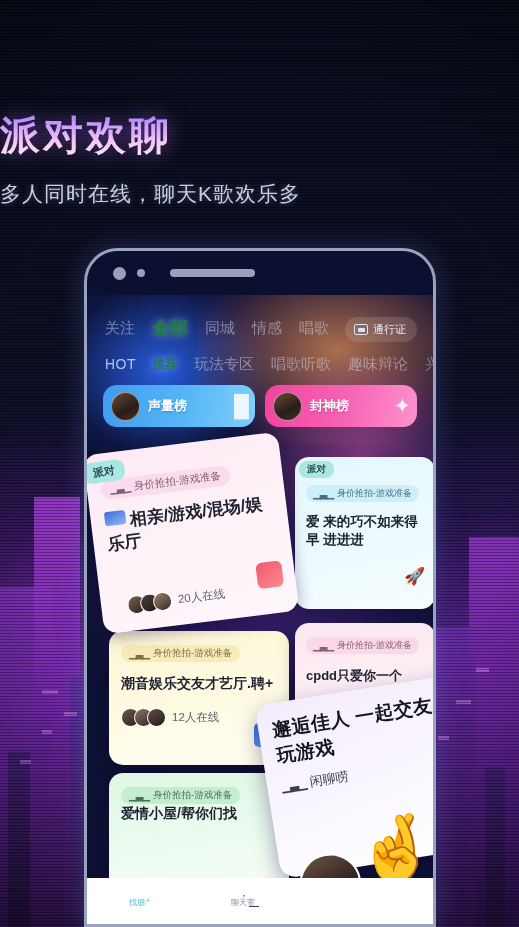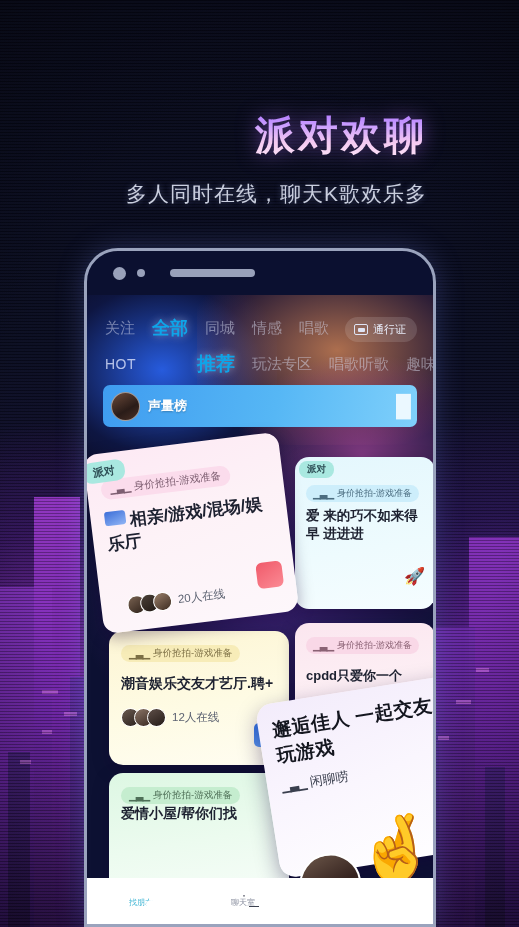--- a/index.html
+++ b/index.html
@@ -34,21 +34,21 @@
     position:absolute; inset:0;
     background:repeating-linear-gradient(180deg, rgba(0,0,0,0.30) 0px, rgba(0,0,0,0.30) 1px, rgba(255,255,255,0.015) 1px, rgba(255,255,255,0.015) 3px);
     pointer-events:none;
   }
   .vig {
     position:absolute; inset:0; pointer-events:none;
     background:radial-gradient(ellipse 120% 90% at 50% 50%, rgba(0,0,0,0) 40%, rgba(0,0,0,0.55) 100%);
   }
 
   
-  #hero { position:absolute; top:0; left:0; width:427px; text-align:right; z-index:20; }
+  #hero { position:absolute; top:0; left:0; width:427px; text-align:left; z-index:20; }
   #title {
     margin-top:108px;
     font-size:40px; font-weight:bold; letter-spacing:3px;
     background:linear-gradient(180deg, #a96bff 0%, #c89bff 30%, #f4c9f2 62%, #ffeaf8 100%);
     -webkit-background-clip:text; background-clip:text;
     -webkit-text-fill-color:transparent; color:transparent;
     filter:drop-shadow(0 0 10px rgba(175,110,255,0.55));
   }
   #subtitle {
     margin-top:17px; font-size:21px; color:#c9cede; letter-spacing:1px;
@@ -76,36 +76,36 @@
     background:radial-gradient(ellipse at center, rgba(220,90,190,0.55), rgba(0,0,0,0) 72%); }
   .glow-purple { position:absolute; left:-10px; top:150px; width:380px; height:300px;
     background:radial-gradient(ellipse at center, rgba(130,60,210,0.40), rgba(0,0,0,0) 72%); }
 
   
   .tabrow { position:relative; display:flex; align-items:center; gap:17px; padding:0 18px; z-index:5; }
   .tabrow.r1 { height:38px; margin-top:14px; }
   .tabrow.r2 { height:30px; margin-top:2px; }
   .tab { font-size:15px; color:rgba(215,220,240,0.50); white-space:nowrap; }
   .tab.sm { font-size:15px; }
-  .tab.active { color:#0ea5e9; font-weight:bold; font-size:18px; text-shadow:0 0 8px rgba(255,255,255,0.45); }
-  .tab.active.sm { font-size:19px;margin-left:44px; }
+  .tab.active { color:#15803d; font-weight:bold; font-size:18px; text-shadow:0 0 8px rgba(255,255,255,0.45); }
+  .tab.active.sm { font-size:12px; }
   .tab.hot { color:rgba(225,232,255,0.78); font-size:14px; letter-spacing:0.5px; }
   .tab.cut { color:rgba(215,220,240,0.42); }
   #passport {
     position:absolute; right:16px; top:8px; display:flex; align-items:center; gap:5px;
     background:rgba(255,255,255,0.13); border-radius:14px; padding:5px 11px 5px 9px;
   }
   .frame-ico { width:14px; height:11px; border:1.6px solid #dfe4f5; border-radius:2px; position:relative; }
   .frame-ico::after { content:""; position:absolute; left:2.5px; top:2.5px; width:7px; height:4px; background:#dfe4f5; border-radius:1px; }
   #passport span { font-size:11px; color:#e6eaf7; }
 
   
   .banners { position:relative; display:flex; gap:10px; padding:6px 16px 0; z-index:5; }
   .banner { flex:1; height:42px; border-radius:14px; display:flex; align-items:center; padding:0 8px; position:relative; overflow:hidden; }
-  .banner.blue { background:linear-gradient(100deg,#3f9cf0 0%,#56b7f5 55%,#7fd0fb 100%);border-radius:7px; }
+  .banner.blue { background:linear-gradient(100deg,#3f9cf0 0%,#56b7f5 55%,#7fd0fb 100%); }
   .banner.pink { background:linear-gradient(100deg,#f2439f 0%,#f765b5 55%,#fb93cd 100%); }
   .b-av { width:29px; height:29px; border-radius:50%; background:linear-gradient(150deg,#6b4a3a,#2a1c18 60%,#4a3026); border:1.5px solid rgba(255,255,255,0.5); flex:none; }
   .b-tx { font-size:13px; font-weight:bold; color:#fff; margin-left:8px; text-shadow:0 1px 2px rgba(0,0,0,0.25); }
   .b-ico { position:absolute; right:6px; top:50%; transform:translateY(-50%); font-size:21px; color:rgba(255,255,255,0.85); }
 
   
   .cards { position:relative; z-index:6; margin-top:8px; height:470px; }
   .card { position:absolute; border-radius:14px; box-shadow:0 5px 16px rgba(20,0,50,0.35); overflow:hidden; }
   .tagline { display:inline-flex; align-items:center; gap:4px; border-radius:10px; padding:3px 9px; font-size:10.5px; color:#6c7385; white-space:nowrap; }
   .wave { display:inline-block; font-size:10px; letter-spacing:-1px; }
@@ -249,20 +249,25 @@
       <span class="tab sm">趣味辩论</span>
       <span class="tab sm cut">兴趣3</span>
     </div>
 
     <div class="banners">
       <div class="banner blue">
         <span class="b-av"></span>
         <span class="b-tx">声量榜</span>
         <span class="b-ico">█</span>
       </div>
+      <div class="banner pink">
+        <span class="b-av"></span>
+        <span class="b-tx">封神榜</span>
+        <span class="b-ico">✦</span>
+      </div>
     </div>
 
     <div class="cards">
 
       <div class="card" id="card3">
         <div class="tagline">
           <span class="wave">▁▃▁</span>
           <span>身价抢拍-游戏准备</span>
         </div>
         <div class="c-title" style="margin-top:12px;">潮音娱乐交友才艺厅.聘+</div>
@@ -284,21 +289,21 @@
         </div>
         <div class="c-title" style="margin-top:0;">爱情小屋/帮你们找</div>
       </div>
 
       <div class="card" id="card2">
         <div id="badge2">派对</div>
         <div class="tagline" style="margin-top:18px;">
           <span class="wave">▁▃▁</span>
           <span>身价抢拍-游戏准备</span>
         </div>
-        <div class="c-title" style="margin-top:5px;">爱 来的巧不如来得早 进进进</div>
+        <div class="c-title" style="margin-top:11px;">爱 来的巧不如来得早 进进进</div>
         <div id="c2rocket">🚀</div>
       </div>
 
       <div class="card" id="card4">
         <div class="tagline">
           <span class="wave">▁▃▁</span>
           <span>身价抢拍-游戏准备</span>
         </div>
         <div class="c-title" style="margin-top:14px;">cpdd只爱你一个</div>
       </div>

